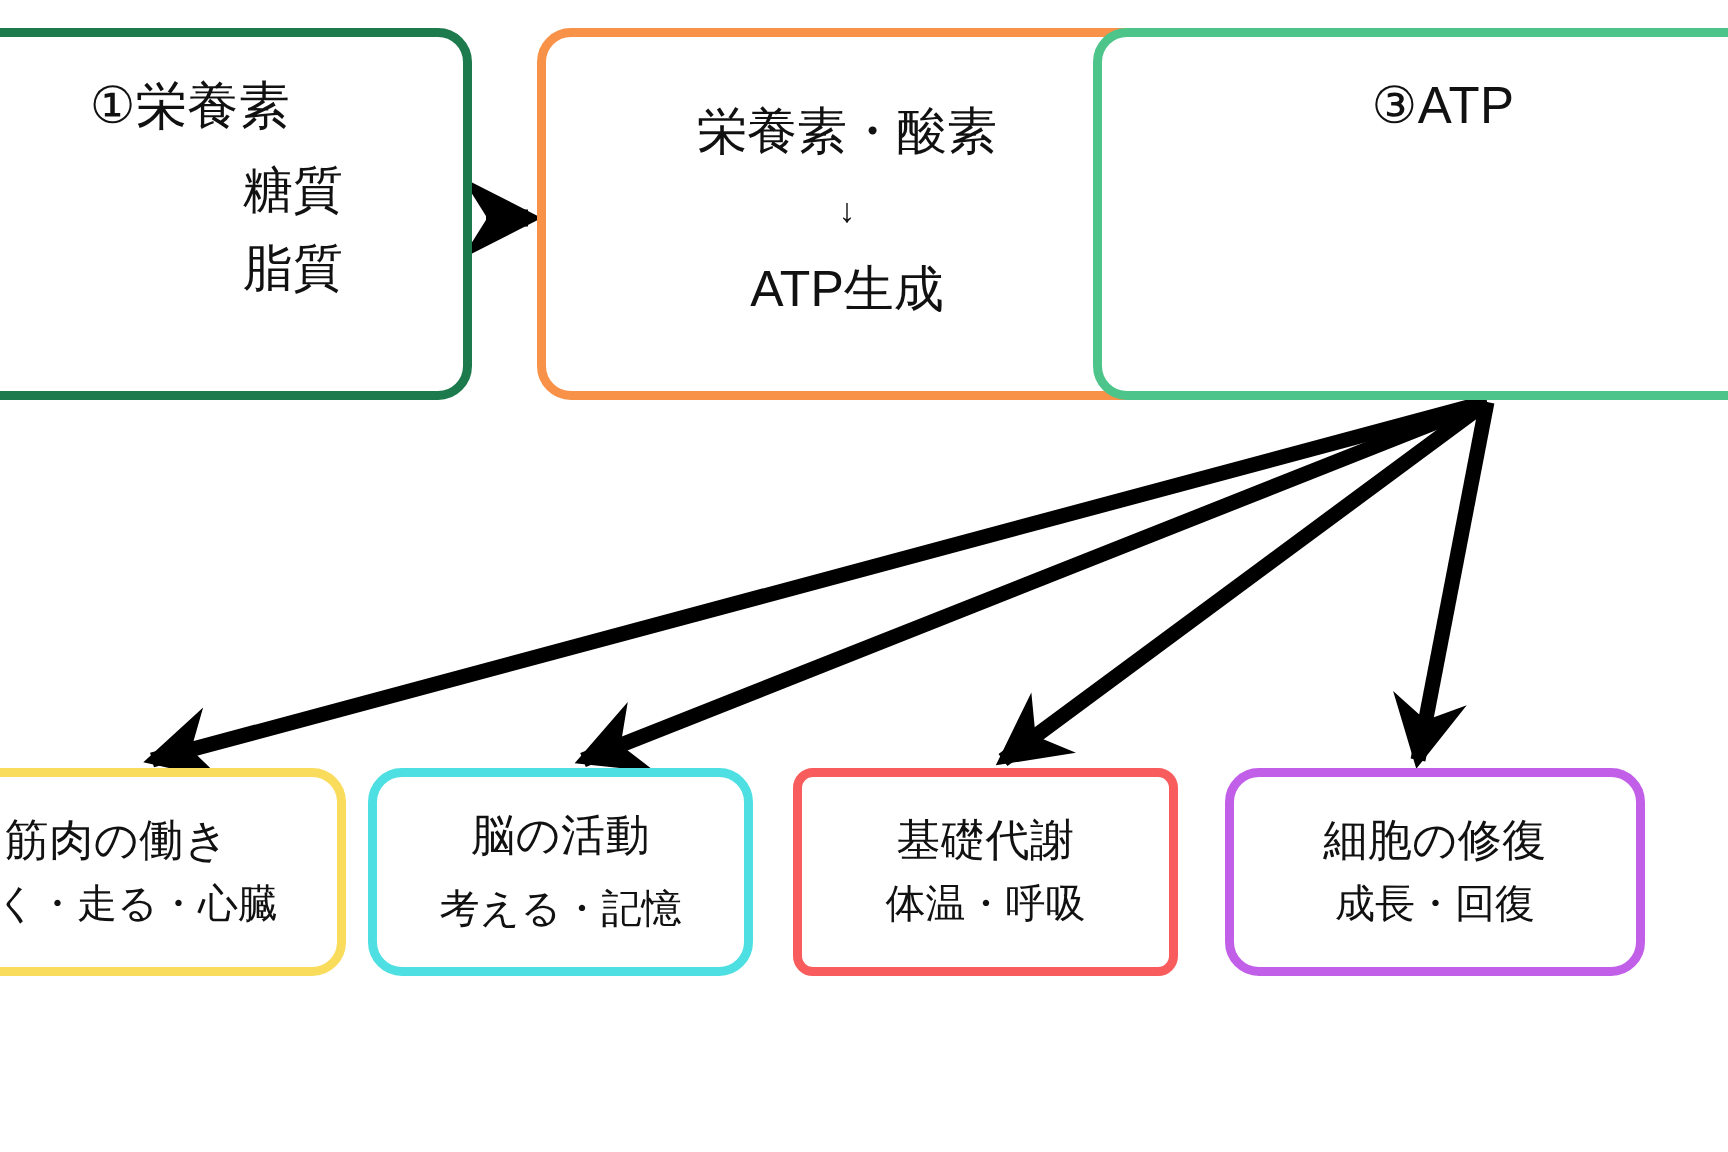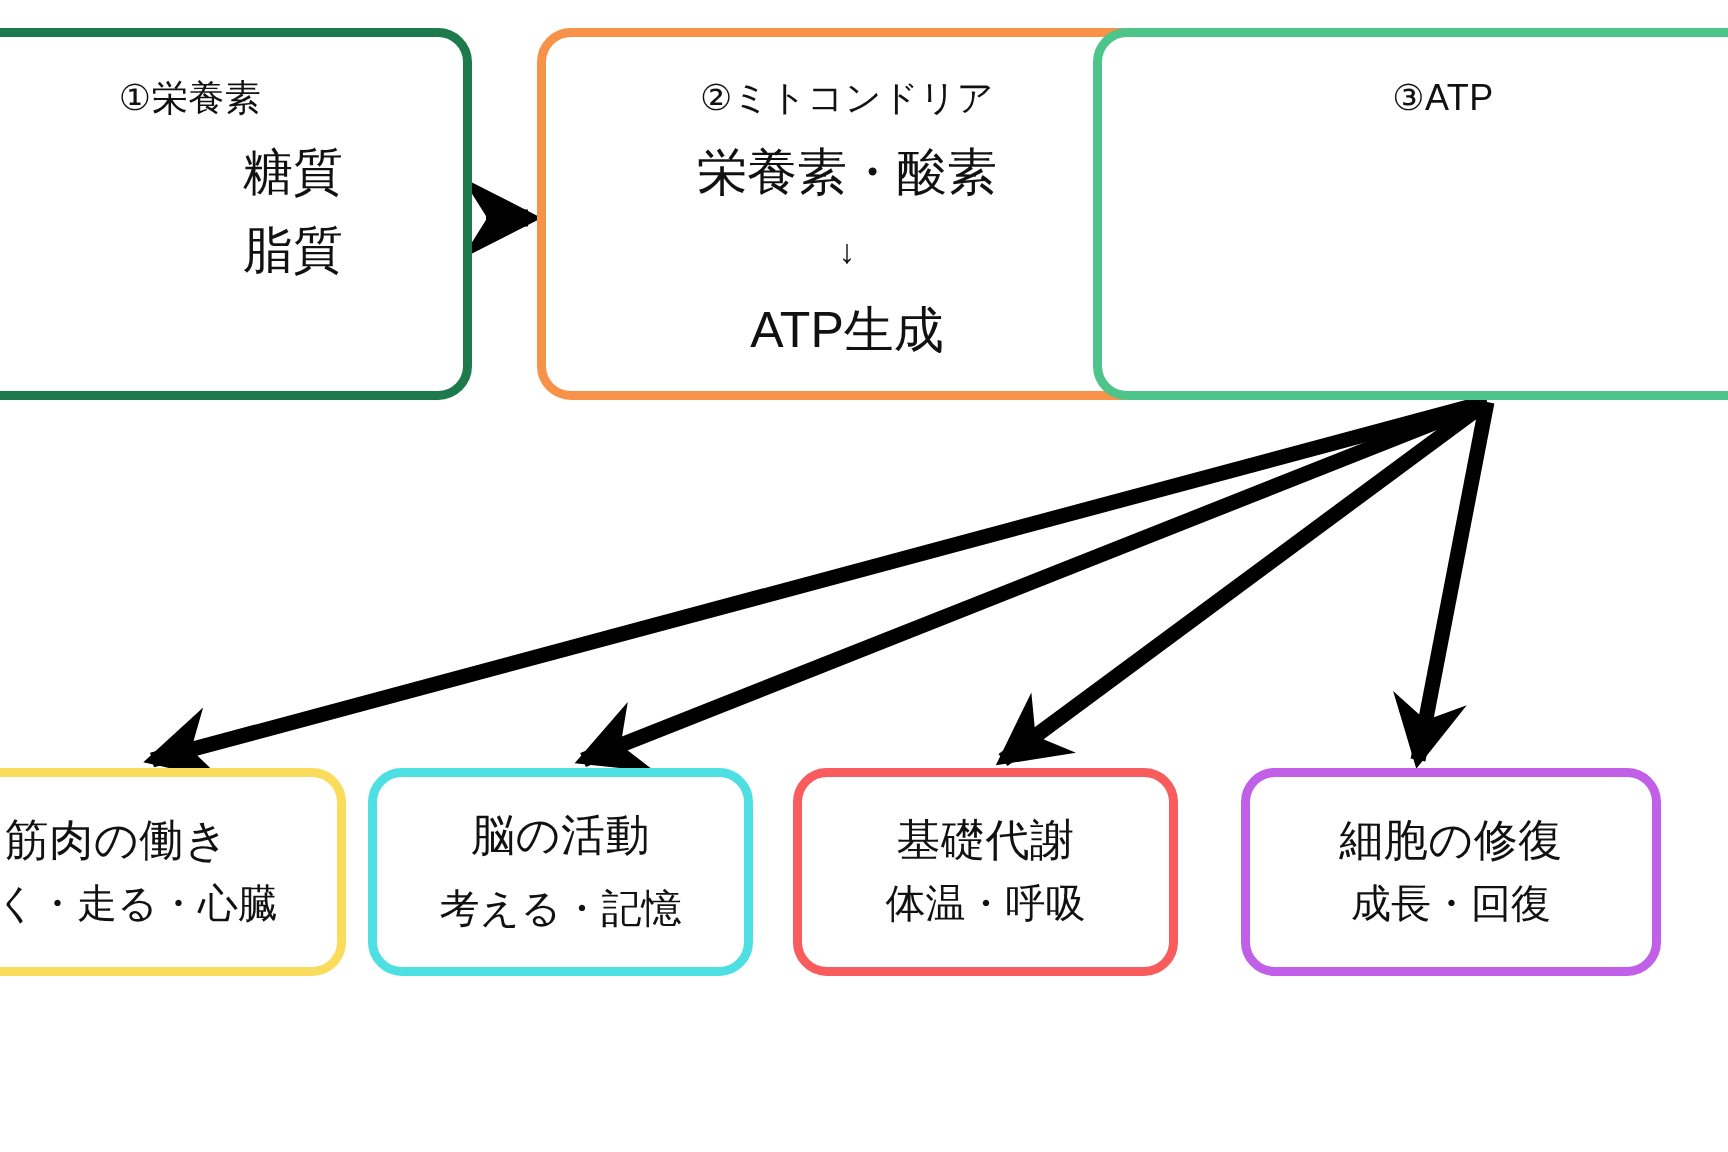--- a/index.html
+++ b/index.html
@@ -75,32 +75,33 @@
     border-color: #4ddfe2;
     justify-content: center;
   }
   #box-metabolism {
     left: 793px;
     top: 768px;
     width: 385px;
     height: 208px;
     border-color: #f95c5c;
     justify-content: center;
+    border-radius: 20px;
   }
   #box-repair {
     left: 1225px;
     top: 768px;
     width: 420px;
     height: 208px;
     border-color: #c15fe8;
     justify-content: center;
   }
 
   .box-title {
-    font-size: 36px;
+    font-size: 51px;
     line-height: 1.15;
     letter-spacing: 0.5px;
     white-space: nowrap;
     text-align: center;
   }
   .box-lines {
     margin-top: 22px;
     display: flex;
     flex-direction: column;
     align-items: center;
@@ -179,21 +180,20 @@
 
   <div class="box" id="box-nutrients" style="border-color: rgb(29, 122, 77);">
     <div class="box-title">①栄養素</div>
     <div class="box-lines">
       <div class="box-line">糖質</div>
       <div class="box-line">脂質</div>
     </div>
   </div>
 
   <div class="box" id="box-mitochondria" style="border-color: rgb(248, 146, 72);">
-    <div class="box-title">②ミトコンドリア</div>
     <div class="box-lines">
       <div class="box-line">栄養素・酸素</div>
       <div class="box-line inner-arrow">↓</div>
       <div class="box-line">ATP生成</div>
     </div>
   </div>
 
   <div class="box" id="box-atp" style="border-color: rgb(76, 196, 138);">
     <div class="box-title">③ATP</div>
     <div class="box-lines">
@@ -214,20 +214,20 @@
     </div>
   </div>
 
   <div class="box sub-box" id="box-metabolism" style="border-color: rgb(249, 92, 92);">
     <div class="box-title">基礎代謝</div>
     <div class="box-lines">
       <div class="box-line">体温・呼吸</div>
     </div>
   </div>
 
-  <div class="box sub-box" id="box-repair" style="border-color: rgb(193, 95, 232); margin-left: 16px;">
+  <div class="box sub-box" id="box-repair" style="border-color: rgb(193, 95, 232);">
     <div class="box-title">細胞の修復</div>
     <div class="box-lines">
       <div class="box-line">成長・回復</div>
     </div>
   </div>
 
 </div>
 
 </body></html>

